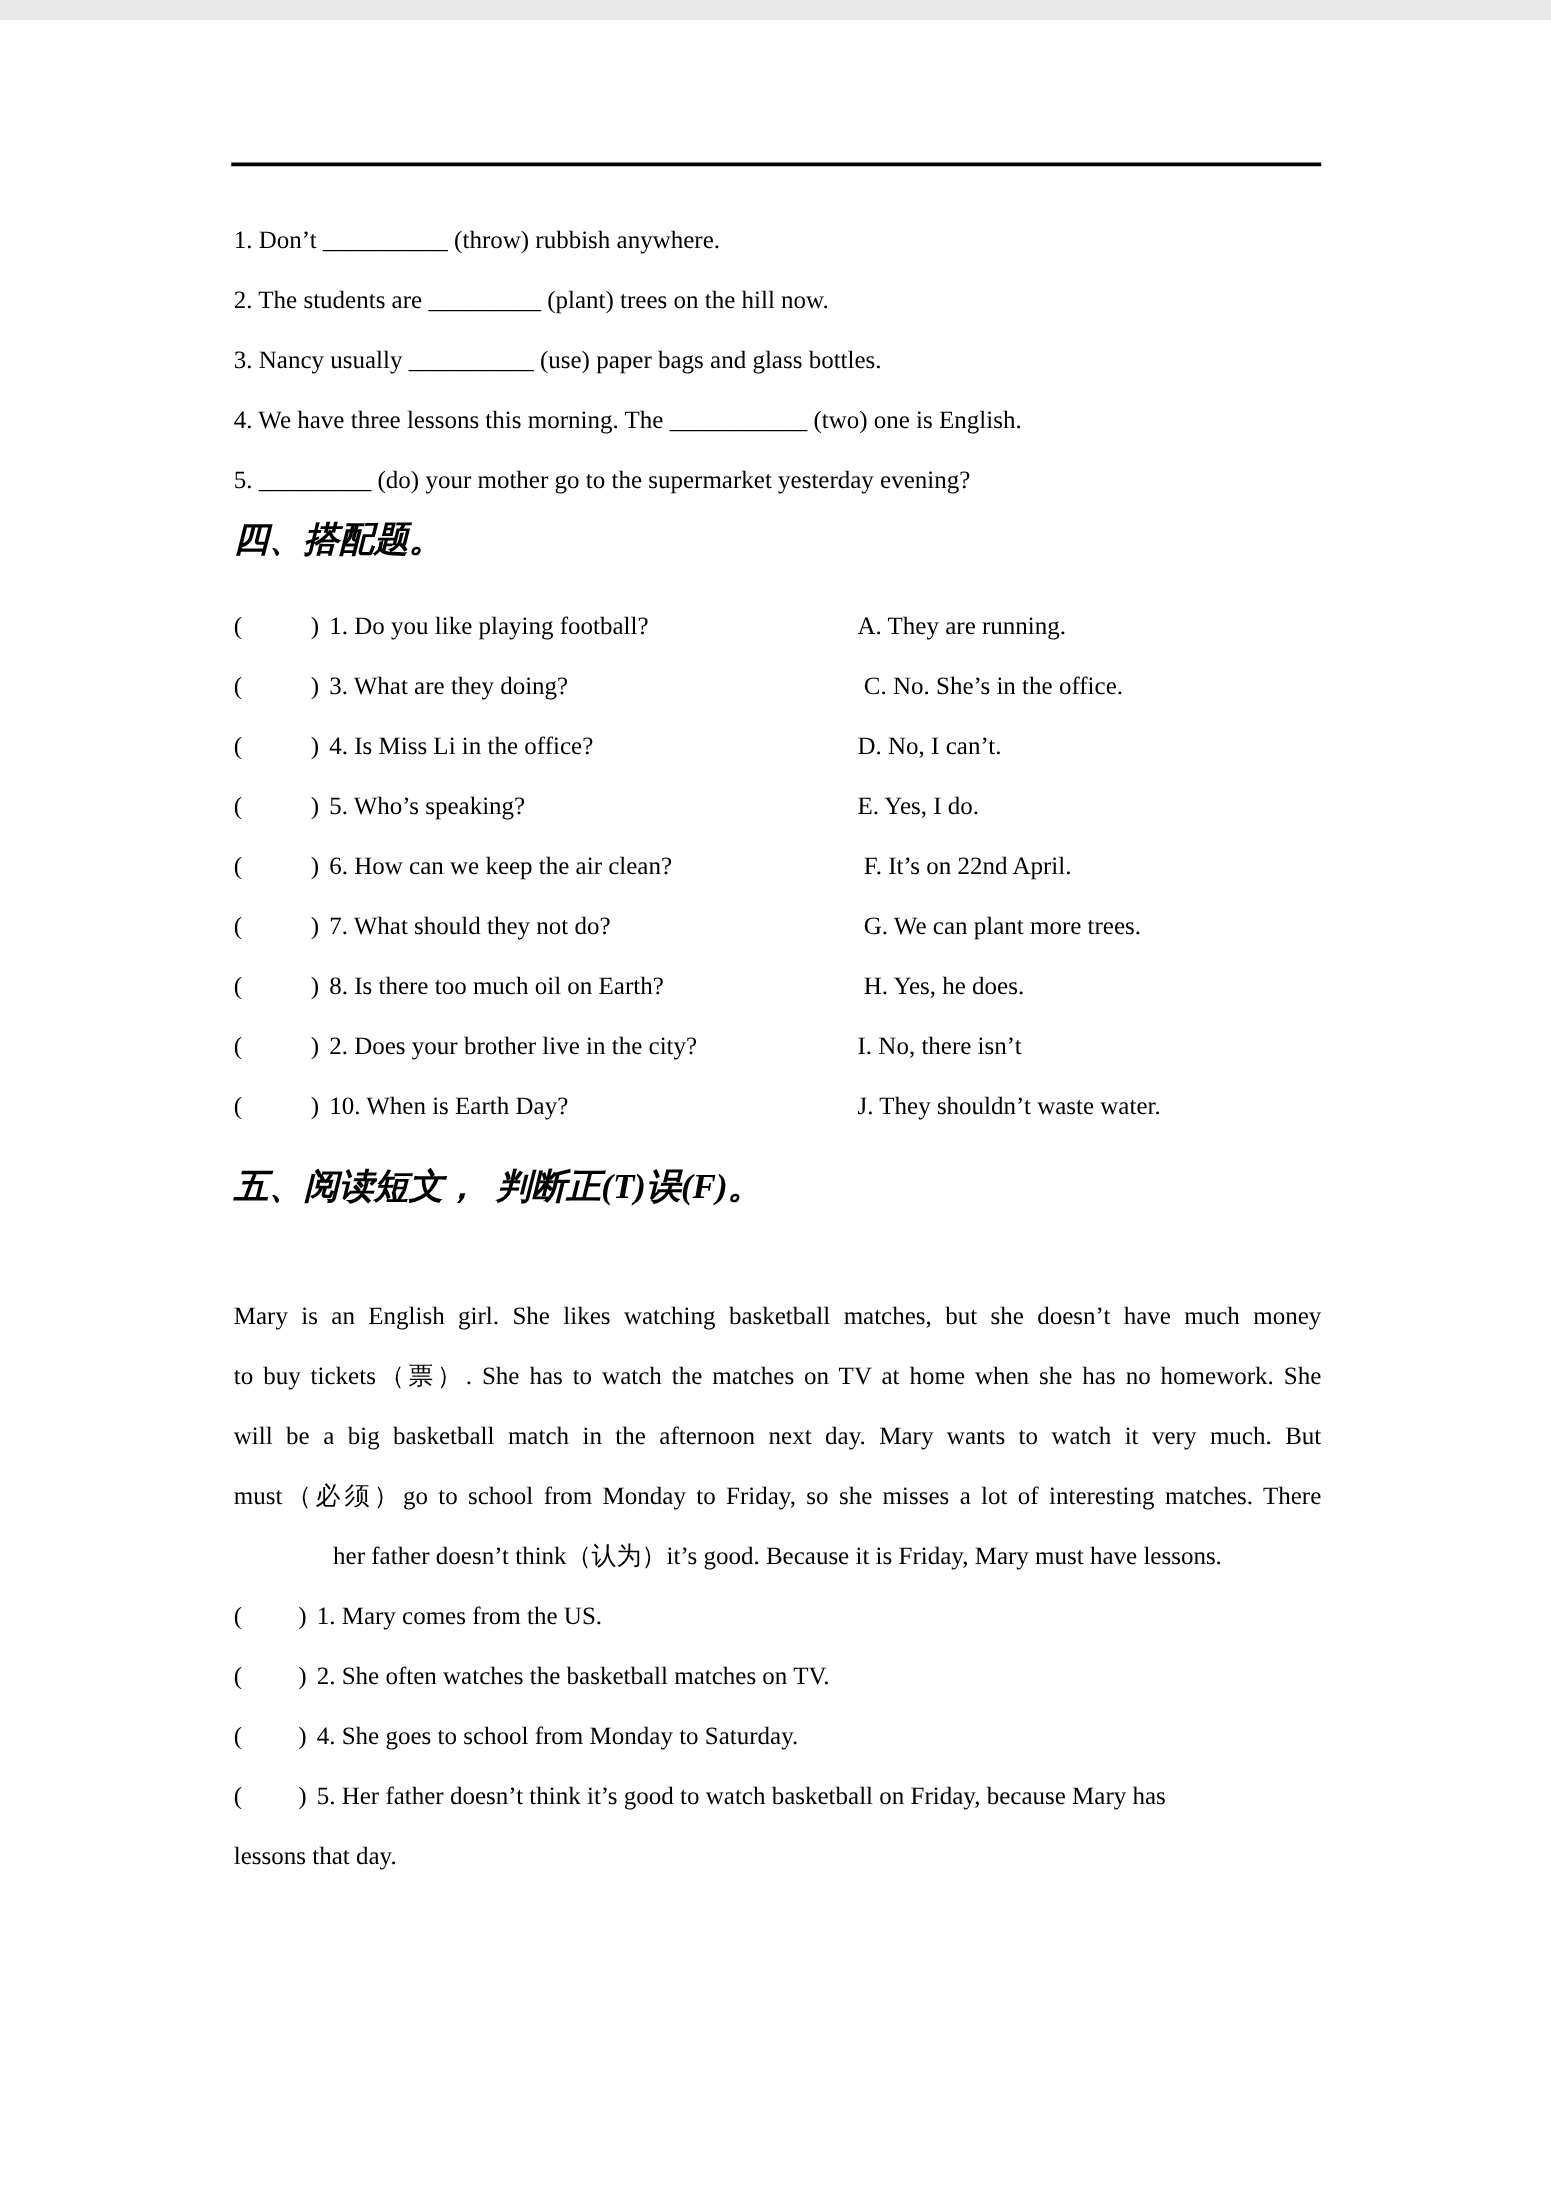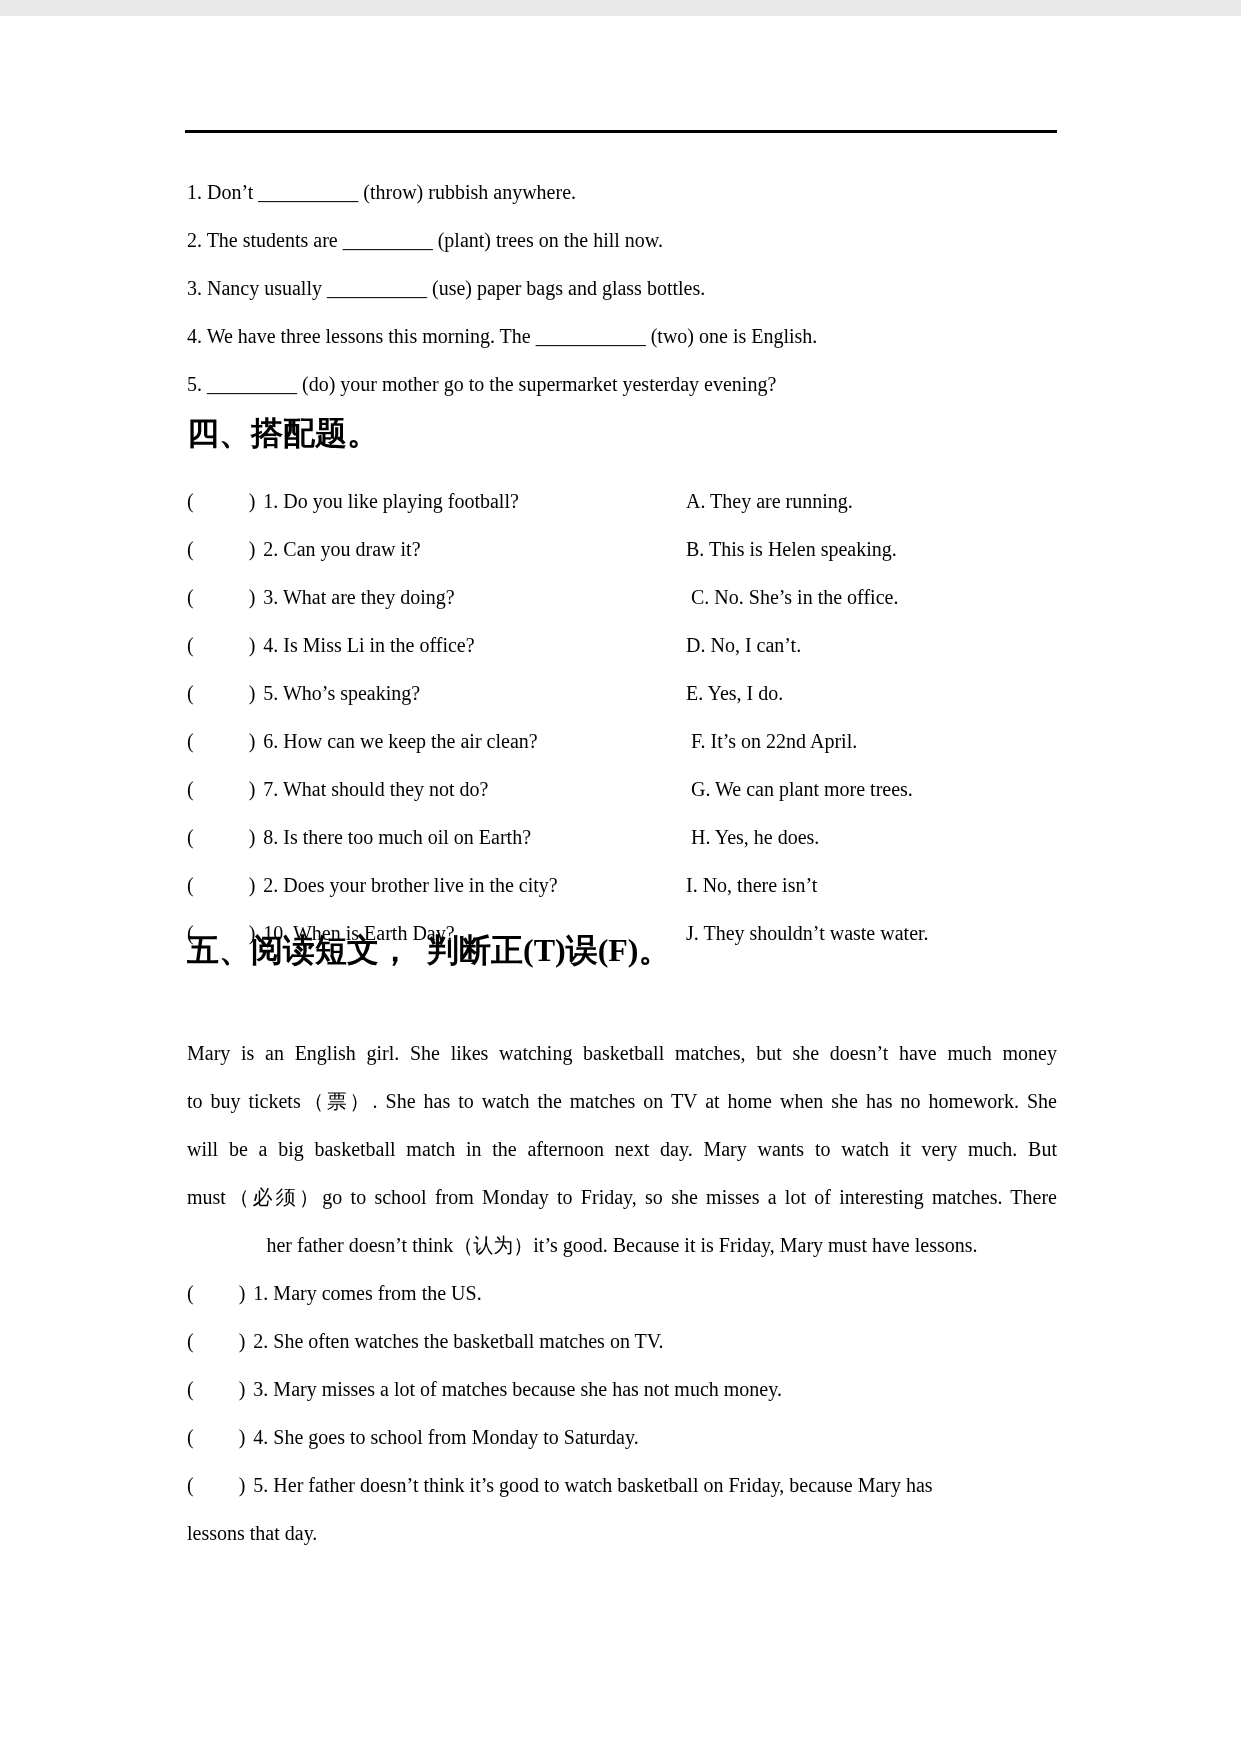--- a/index.html
+++ b/index.html
@@ -24,25 +24,26 @@
   }
   .sec { position: absolute; left: 187px; width: 870px; }
   #fills   { top: 152px; }
   #match   { top: 461px; }
   #passage { top: 1013px; }
   #tf      { top: 1253px; font-family: Liberation Serif, serif; }
   .cn-heading {
     position: absolute;
     left: 187px;
     margin: 0;
-    font-size: 32px;
+    font-size: 28px;
     font-weight: bold;
     line-height: 48px;
     height: 48px;
     white-space: pre-wrap;
+    font-style: italic;
   }
   #h4 { top: 393px; }
   #h5 { top: 910px; }
   .row { position: relative; height: 48px; line-height: 48px; white-space: nowrap; }
   .pgap  { display: inline-block; width: 55px; }
   .tfgap { display: inline-block; width: 45px; }
   .qt { margin-left: 8px; }
   .ans { position: absolute; left: 499px; top: 0; }
   .pline {
     height: 48px;
@@ -66,24 +67,20 @@
     <div class="row"><span>4. We have three lessons this morning. The ___________ (two) one is English.</span></div>
     <div class="row"><span>5. _________ (do) your mother go to the supermarket yesterday evening?</span></div>
   </section>
 
   <h2 class="cn-heading" id="h4">四、搭配题。</h2>
 
   <section class="sec" id="match">
     <div class="row">
       <span>(</span><span class="pgap"></span><span>)</span><span class="qt">1. Do you like playing football?</span>
       <span class="ans">A. They are running.</span>
-    </div>
-    <div class="row">
-      <span>(</span><span class="pgap"></span><span>)</span><span class="qt">2. Can you draw it?</span>
-      <span class="ans">B. This is Helen speaking.</span>
     </div>
     <div class="row">
       <span>(</span><span class="pgap"></span><span>)</span><span class="qt">3. What are they doing?</span>
       <span class="ans">&nbsp;C. No. She’s in the office.</span>
     </div>
     <div class="row">
       <span>(</span><span class="pgap"></span><span>)</span><span class="qt">4. Is Miss Li in the office?</span>
       <span class="ans">D. No, I can’t.</span>
     </div>
     <div class="row">
@@ -123,23 +120,20 @@
   </section>
 
   <section class="sec" id="tf">
     <div class="row">
       <span>(</span><span class="tfgap"></span><span>)</span><span class="qt">1. Mary comes from the US.</span>
     </div>
     <div class="row">
       <span>(</span><span class="tfgap"></span><span>)</span><span class="qt">2. She often watches the basketball matches on TV.</span>
     </div>
     <div class="row">
-      <span>(</span><span class="tfgap"></span><span>)</span><span class="qt">3. Mary misses a lot of matches because she has not much money.</span>
-    </div>
-    <div class="row">
       <span>(</span><span class="tfgap"></span><span>)</span><span class="qt">4. She goes to school from Monday to Saturday.</span>
     </div>
     <div class="row">
       <span>(</span><span class="tfgap"></span><span>)</span><span class="qt">5. Her father doesn’t think it’s good to watch basketball on Friday, because Mary has</span>
     </div>
     <div class="row">
       <span>lessons that day.</span>
     </div>
   </section>
 

